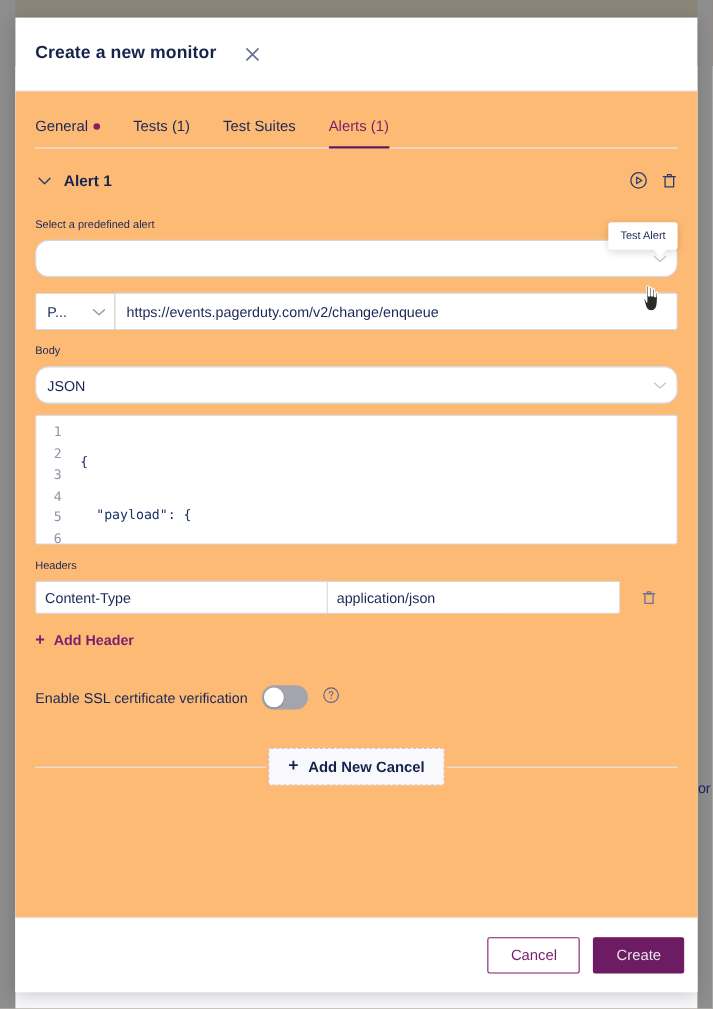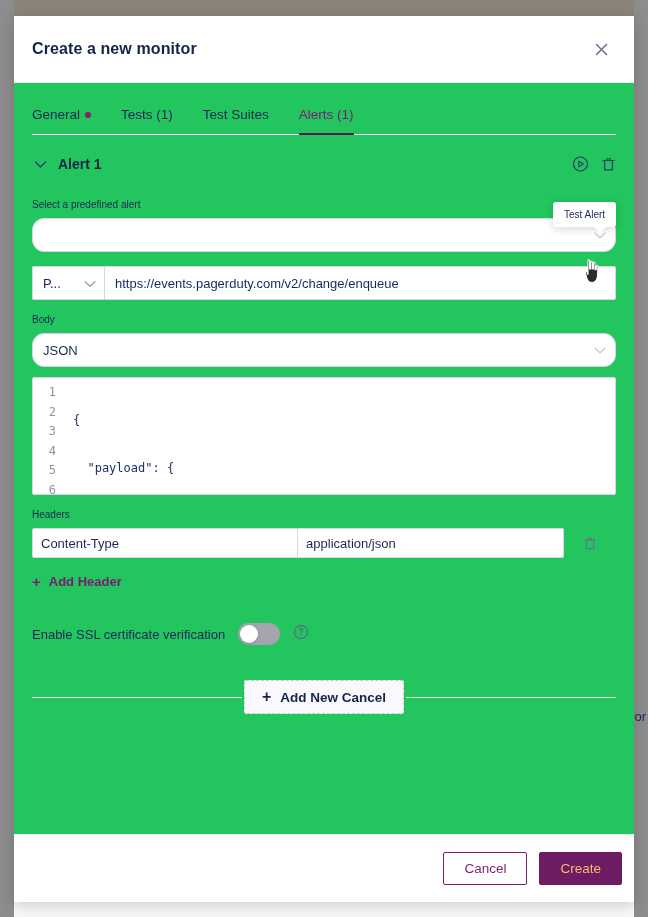--- a/index.html
+++ b/index.html
@@ -48,39 +48,39 @@
     position: absolute;
     left: 14px; top: 16px;
     width: 620px; height: 886px;
     background: #ffffff;
     display: flex; flex-direction: column;
     box-shadow: 0 3px 14px rgba(0,0,0,0.18);
   }
   .modal-header {
     height: 67px;
     padding: 0 20px 0 18px;
-    display: flex; align-items: center; justify-content: space-between;
+    display: flex; align-items: center; 
     border-bottom: 1px solid #edeef4;
     flex: none;
     gap: 20px;
   }
   .modal-title {
     font-size: 16px; font-weight: bold; color: #16244c;
     letter-spacing: .1px;
   }
   .close-btn {
     width: 26px; height: 26px;
     display: flex; align-items: center; justify-content: center;
     cursor: pointer;
   }
   .close-btn svg { display: block; }
 
   .modal-body {
     flex: 1 1 auto;
-    background: #22c55e;
+    background: #fdba74;
     padding: 0 18px;
     position: relative;
     overflow: hidden;
   }
 
   
   .tabs {
     display: flex; align-items: flex-end;
     height: 52px;
     border-bottom: 1px solid #eceaf3;
@@ -292,21 +292,21 @@
   }
   .btn {
     font-size: 13.5px;
     border-radius: 2px;
     padding: 0 20px;
     height: 33px;
     display: flex; align-items: center; justify-content: center;
     cursor: pointer;
   }
   .btn-cancel { background: #ffffff; border: 1px solid #7b1d6e; color: #7b1d6e; }
-  .btn-create { background: #6d1b62; border: 1px solid #6d1b62; color: #fdba74; }
+  .btn-create { background: #6d1b62; border: 1px solid #6d1b62; color: #e5e5e5; }
 </style>
 </head>
 <body>
 
 <div class="bg-page">
   <div class="bg-content"></div>
   <div class="bg-line"></div>
   <div class="bg-topbar"></div>
   <div class="bg-strip-left"></div>
   <div class="bg-strip-right"></div>

